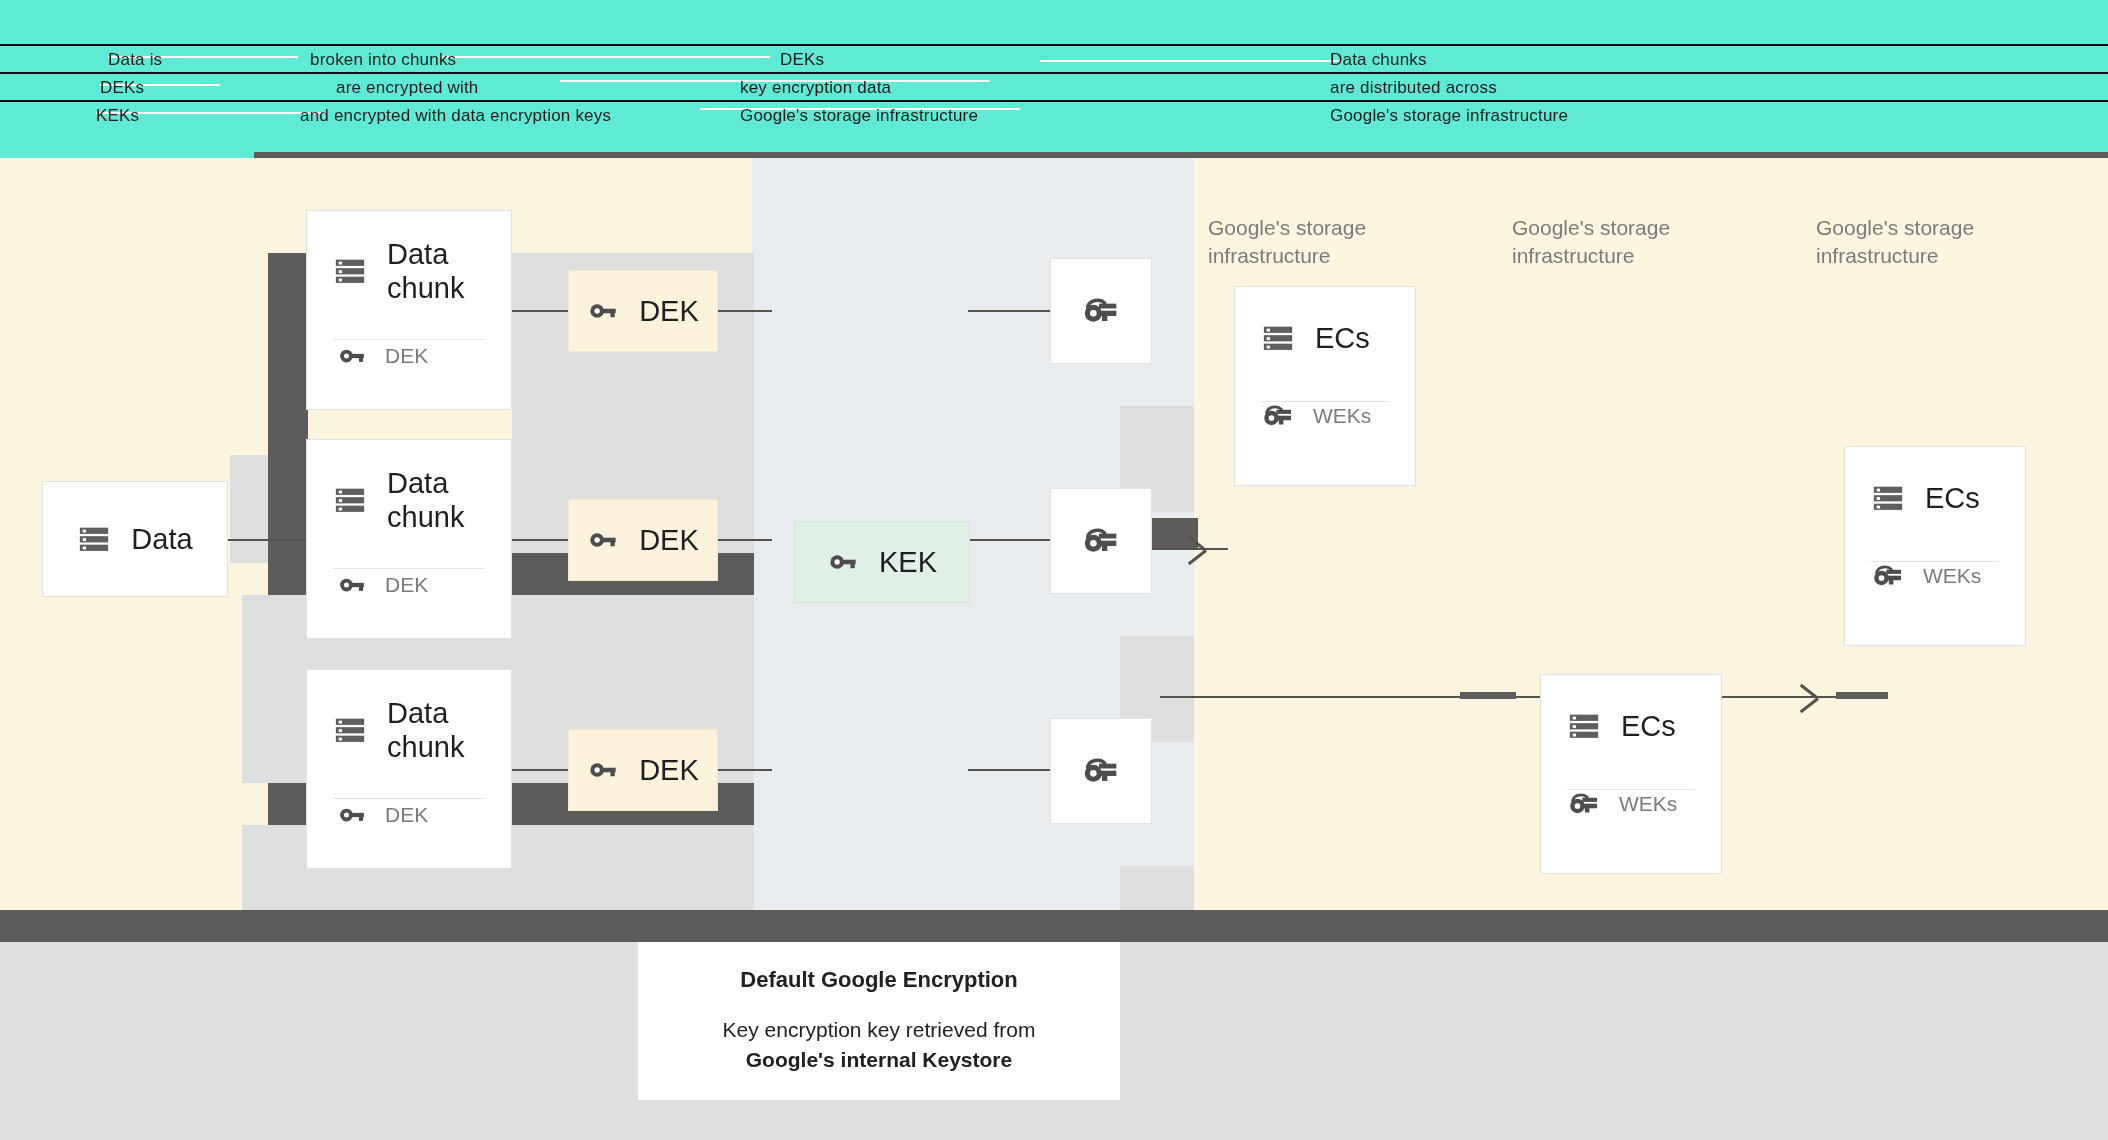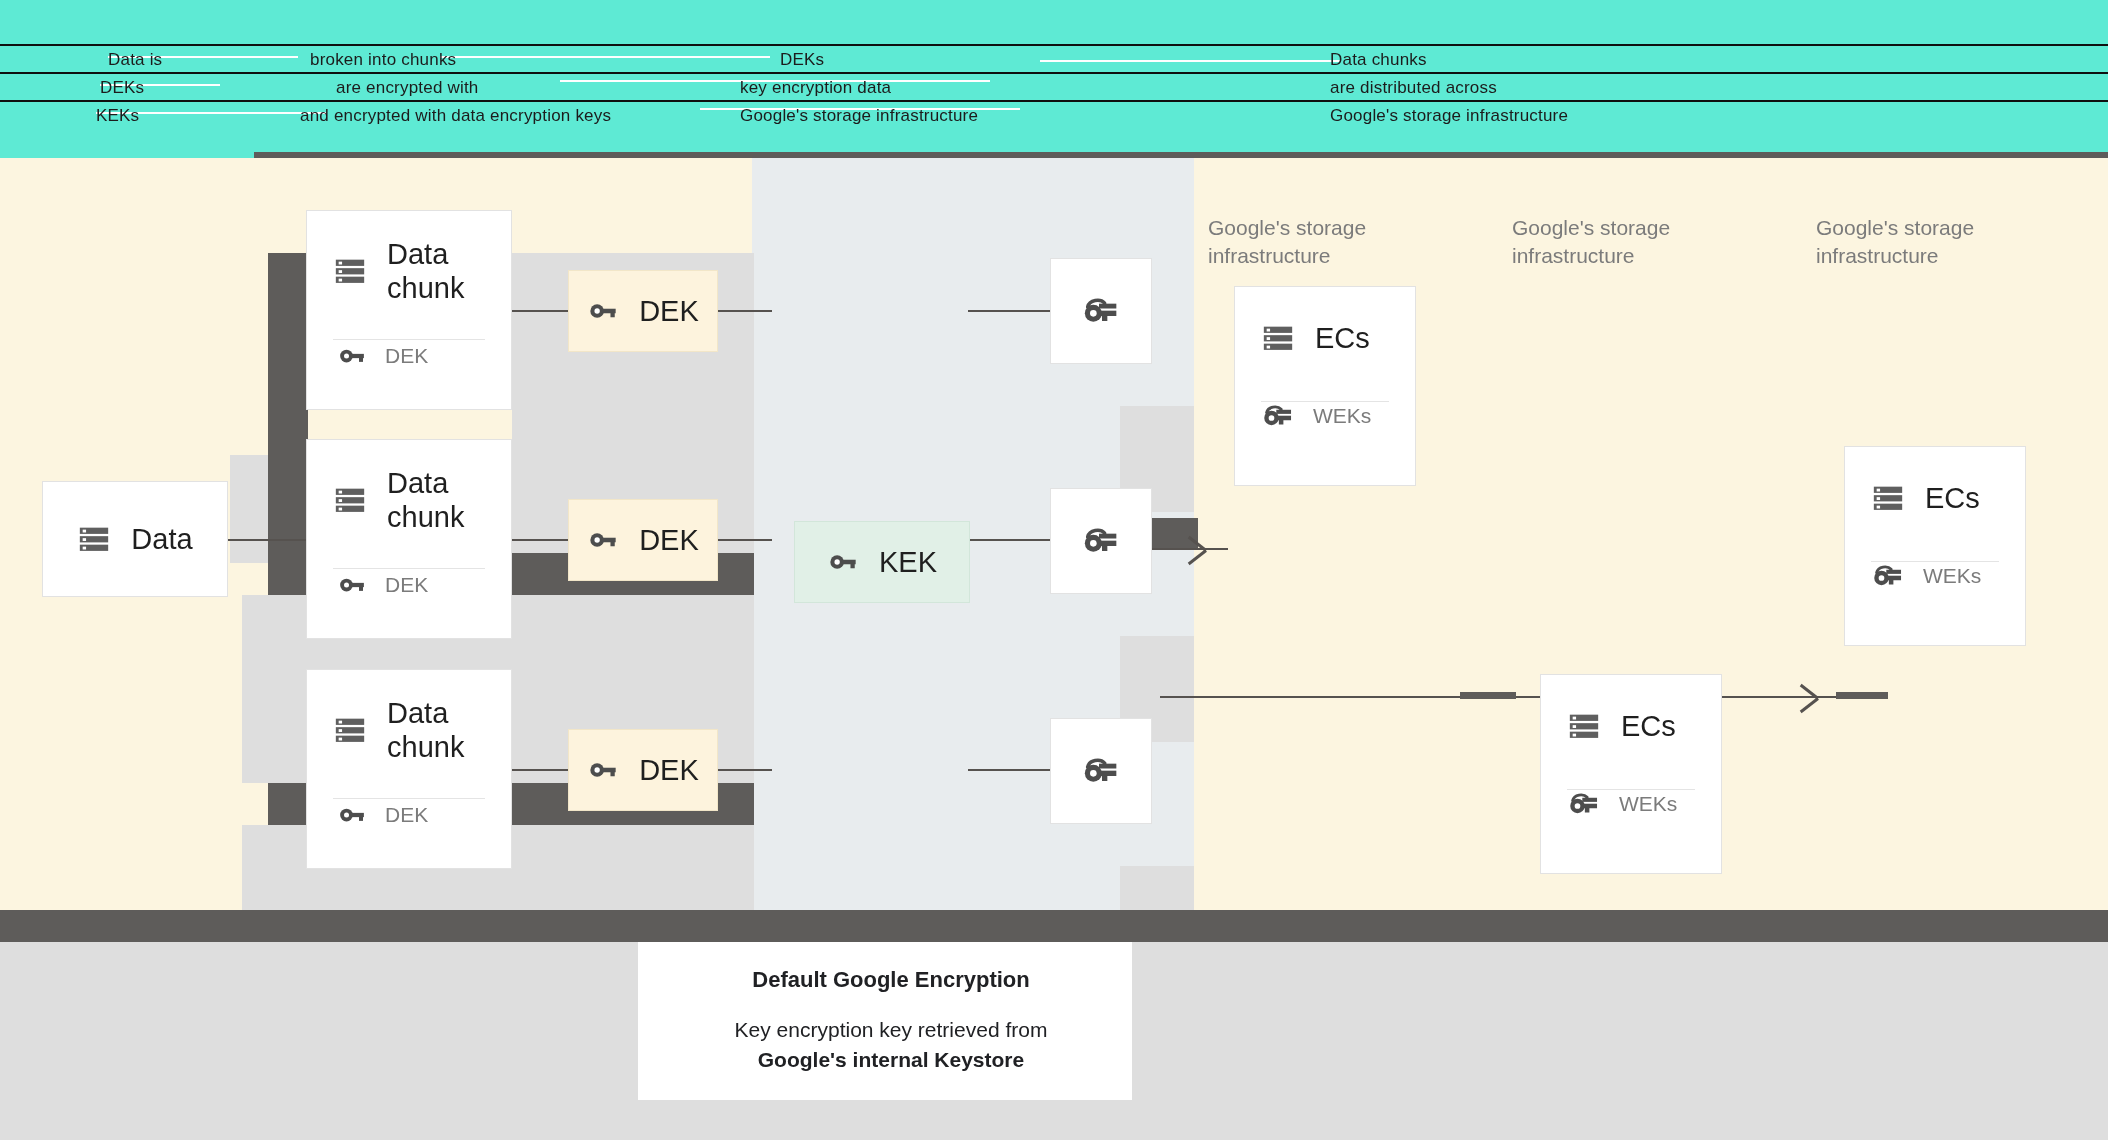--- a/index.html
+++ b/index.html
@@ -44,21 +44,21 @@
   .arrow-head{position:absolute;width:0;height:0;}
   .arrow-head::before,.arrow-head::after{content:"";position:absolute;width:22px;height:3px;background:#56524f;}
   .arrow-head::before{transform:rotate(38deg);transform-origin:right center;right:0;top:0;}
   .arrow-head::after{transform:rotate(-38deg);transform-origin:right center;right:0;top:0;}
   .redact{position:absolute;background:#5e5c5a;}
 
   
   .footer{position:absolute;left:0;top:910px;width:2108px;height:230px;background:#dedede;}
   .footer-rail{position:absolute;left:0;top:910px;width:2108px;height:32px;background:#5e5c5a;}
   .caption{position:absolute;left:638px;top:942px;width:482px;height:158px;background:#ffffff;
-           display:flex;flex-direction:column;align-items:center;justify-content:center;gap:22px;padding-left:12px;}
+           display:flex;flex-direction:column;align-items:center;justify-content:center;gap:22px;}
   .cap-title{font-size:22px;font-weight:bold;color:#202124;}
   .cap-body{font-size:21px;color:#202124;text-align:center;line-height:1.45;}
   .cap-body b{font-weight:bold;}
 
   svg{display:block;}
 </style>
 </head>
 <body>
 
 <div id="stage">

